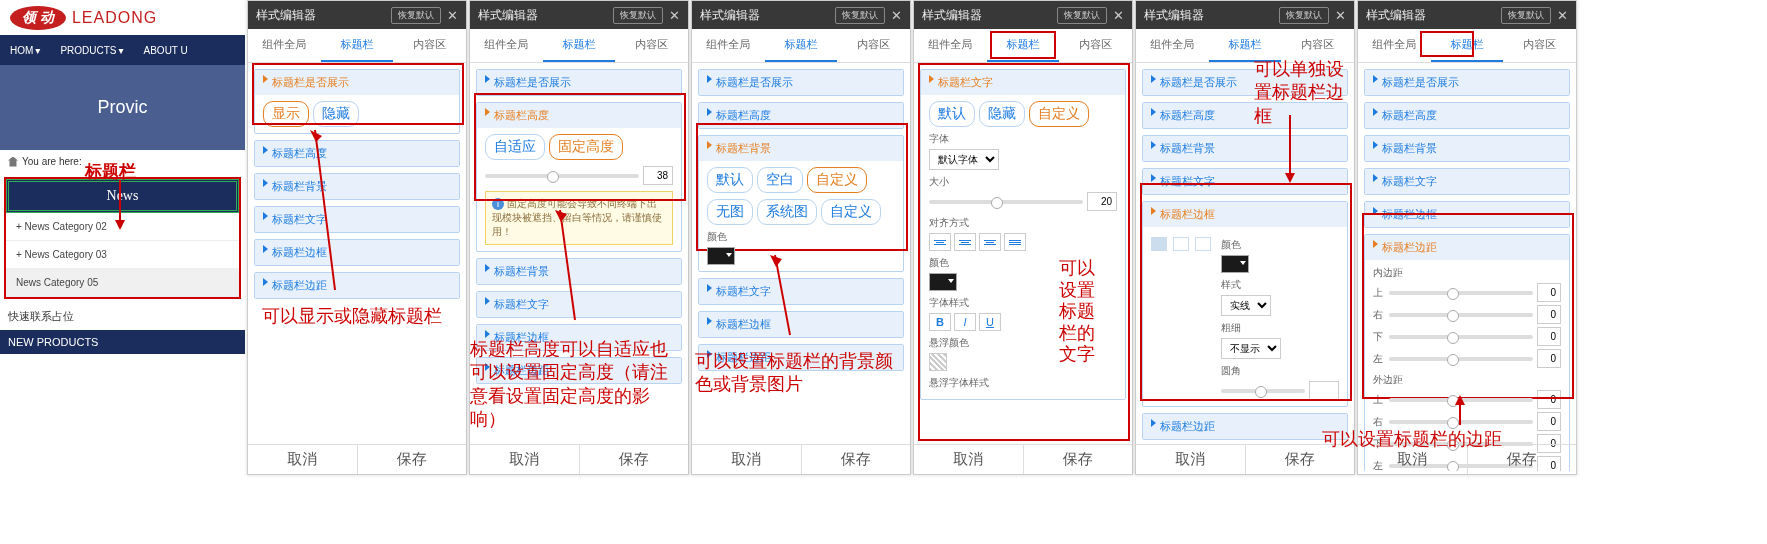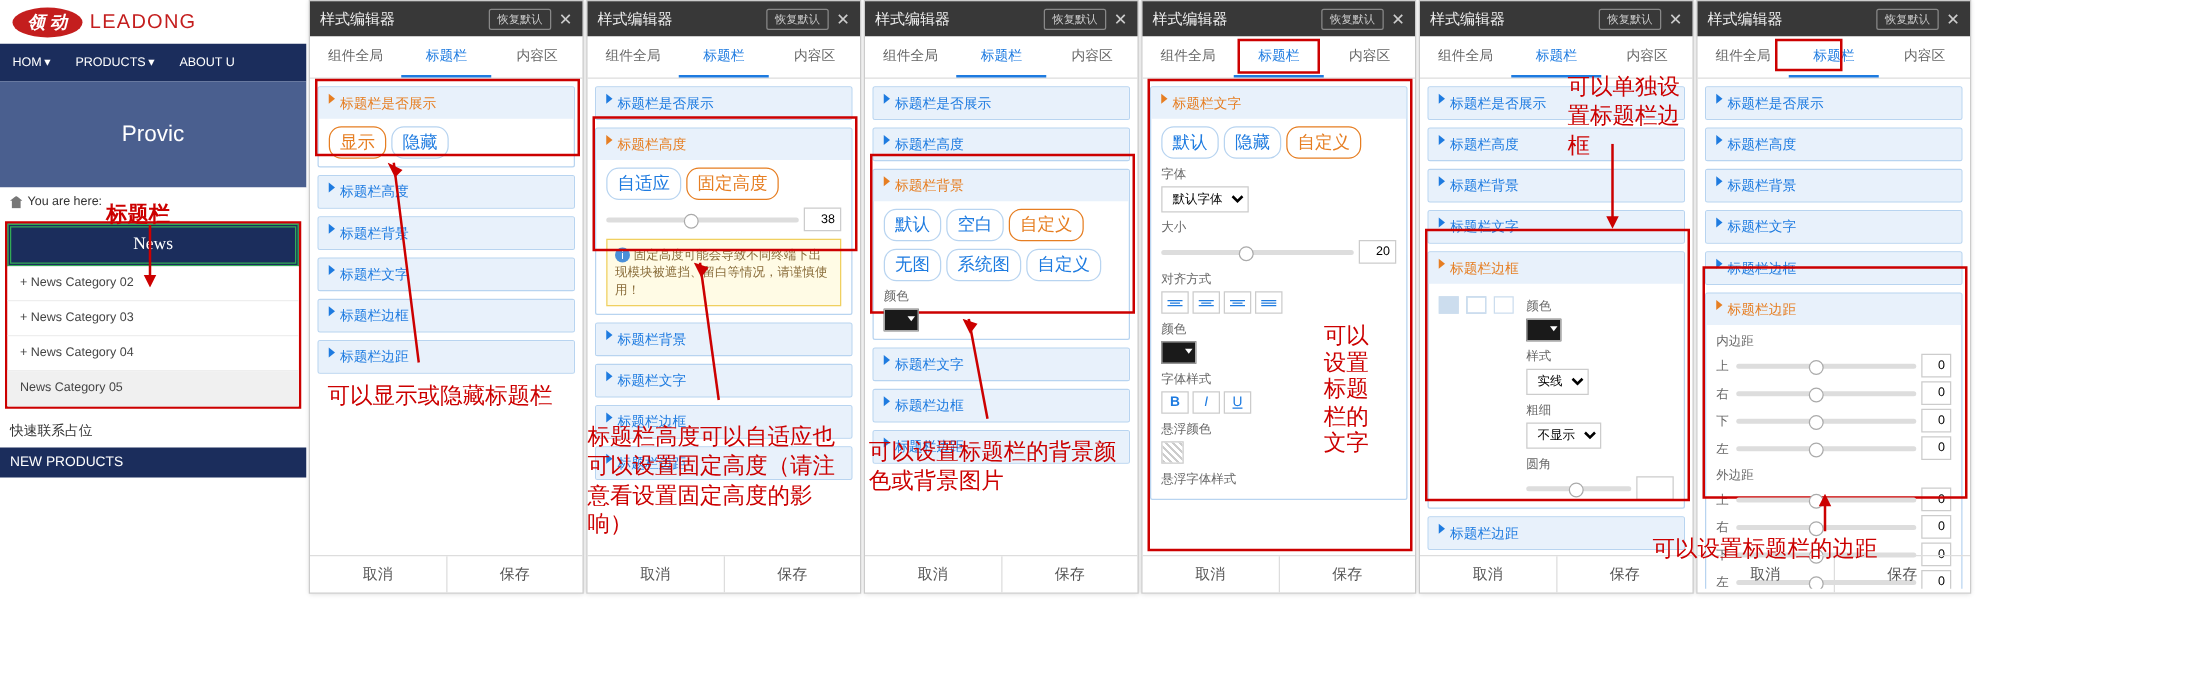--- a/index.html
+++ b/index.html
@@ -54,21 +54,21 @@
 .color-sw .car{position:absolute;right:2px;top:5px;width:0;height:0;border-left:3px solid transparent;border-right:3px solid transparent;border-top:4px solid #fff}
 .align-row{display:flex;gap:3px}
 .align-btn{width:22px;height:18px;border:1px solid #ccc;display:flex;flex-direction:column;justify-content:center;align-items:center;gap:1px}
 .align-btn span{height:1px;background:#1e7be0}
 .fmt-btn{width:22px;height:18px;border:1px solid #ccc;text-align:center;font-size:11px;line-height:16px;color:#1e7be0}
 .sq{width:18px;height:18px;border:1px solid #ccc;background:#f5f5f5}
 .sq.hatch{background:repeating-linear-gradient(45deg,#ccc,#ccc 2px,#fff 2px,#fff 4px)}
 .edge-grid{position:relative;width:60px;height:45px;margin:4px 0}
 .edge-grid .cell{position:absolute;width:16px;height:14px;border:1px solid #cde}
 .pfoot{position:absolute;bottom:0;left:0;right:0;height:30px;border-top:1px solid #ddd;display:flex}
-.fbtn{flex:1;text-align:center;line-height:28px;font-size:12px;color:#555;cursor:pointer}
+.fbtn{flex:1;text-align:center;line-height:28px;font-size:15px;color:#555;cursor:pointer}
 .fbtn+ .fbtn{border-left:1px solid #ddd}
 .redbox{border:2px solid #c00;position:absolute;pointer-events:none}
 .ann-text{position:absolute;color:#c00;font-size:18px;line-height:1.3}
 svg.arrow{position:absolute;pointer-events:none}
 .padrow{display:flex;align-items:center;gap:4px;margin-top:3px}
 .padrow .plbl{width:12px;font-size:10px;color:#666}
 .padrow .slider{flex:1}
 .padrow .num-in{width:24px}
 </style>
 </head>
@@ -99,21 +99,20 @@
       </div>
   <div class="breadcrumb">
     <span class="home-icon"></span>
     <span>You are here:</span>
   </div>
   <div class="newsbox">
     <div class="news-head">News</div>
     <div class="news-list">
       <div class="news-item">+  News Category 02</div>
       <div class="news-item">+  News Category 03</div>
-      <div class="news-item">+  News Category 04</div>
       <div class="news-item sel">    News Category 05</div>
     </div>
   </div>
   <div class="contact">快速联系占位</div>
   <div class="newprod">NEW PRODUCTS</div>
 </div>
 
 <div class="ann-title" style="left:85px;top:160px">标题栏</div>
 <svg class="arrow" style="left:110px;top:180px" width="20" height="50">
       <line x1="10" y1="0" x2="10" y2="42" stroke="#c00" stroke-width="2"></line>

